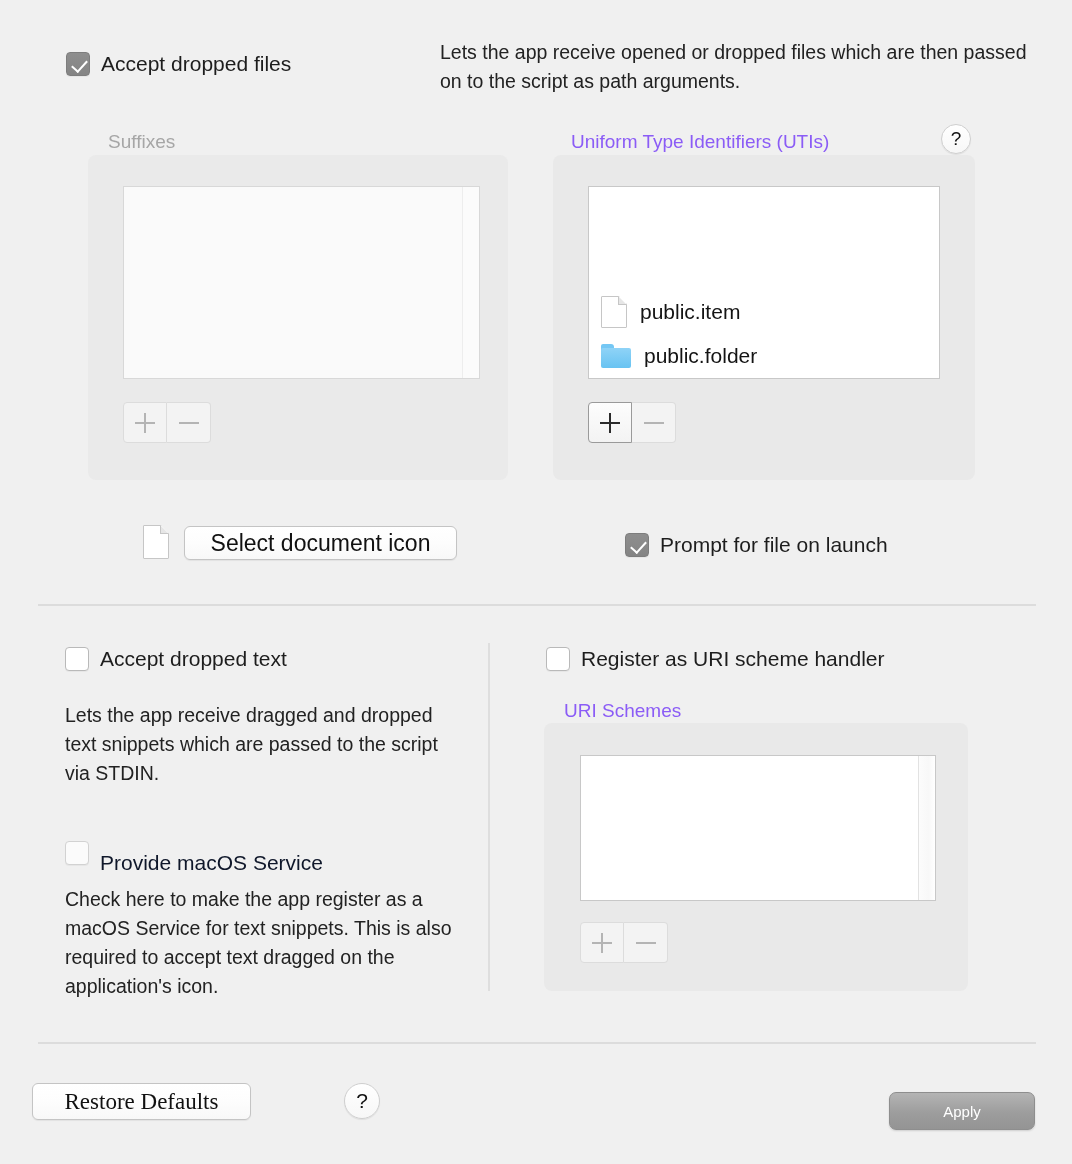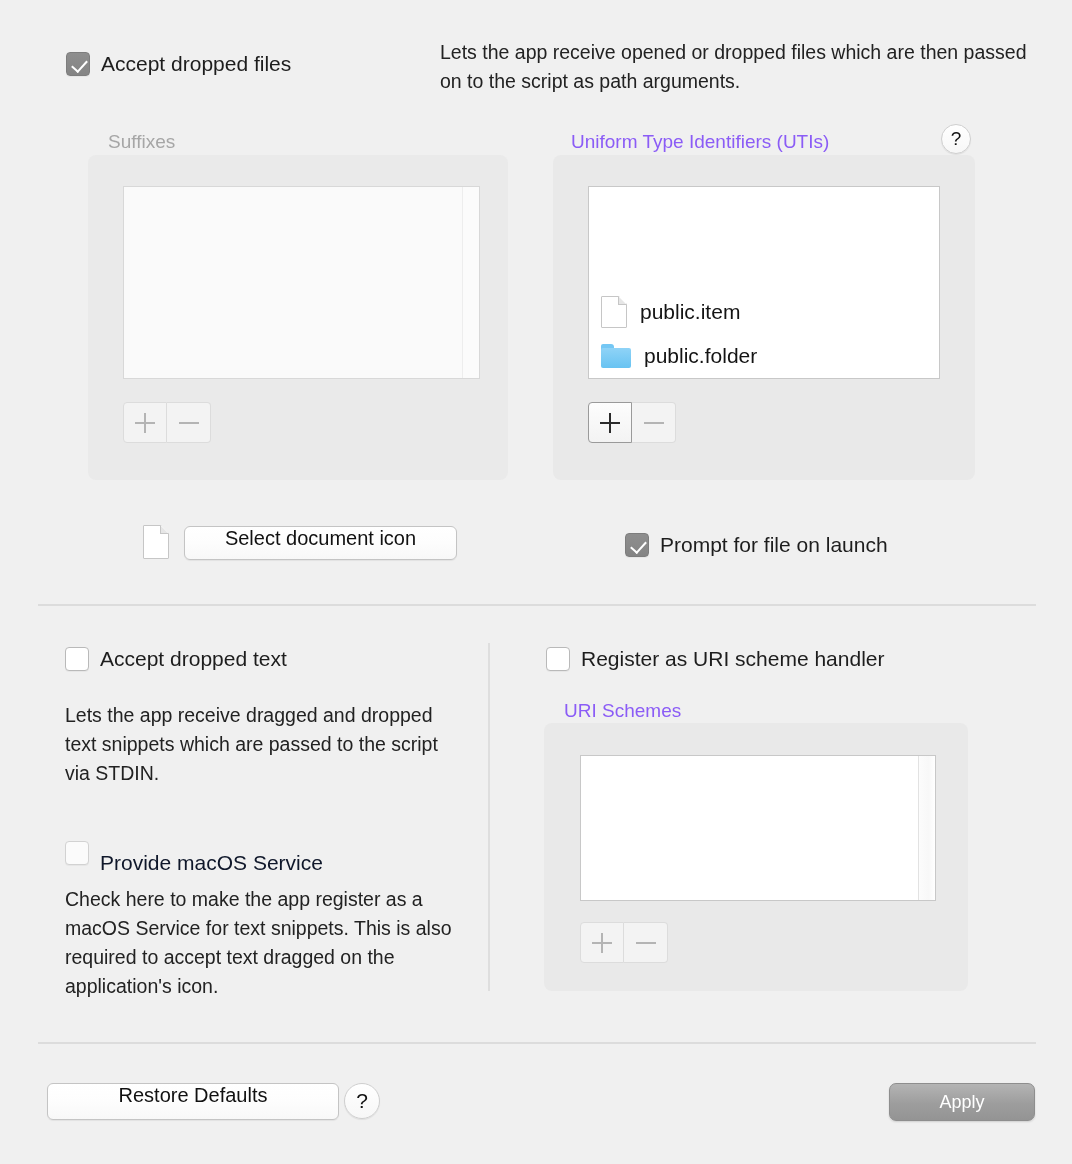--- a/index.html
+++ b/index.html
@@ -134,32 +134,33 @@
   .glyph-plus::after  { left: 8.8px; top: 0; width: 2.4px; height: 20px; }
   .glyph-minus { width: 20px; height: 20px; }
   .glyph-minus::before { left: 0; top: 9px; width: 20px; height: 2.4px; }
 
   
   .pushbtn {
     position: absolute;
     background: linear-gradient(180deg,#ffffff 0%, #fdfdfd 50%, #f8f8f8 100%);
     border: 1px solid #c4c4c4;
     border-radius: 6px;
-    font-size: 20px; color: #111;
-    display: flex; align-items: flex-start; justify-content: center;
+    font-size: 23px; color: #111;
+    display: flex; align-items: center; justify-content: center;
     box-shadow: 0 1px 1px rgba(0,0,0,0.06);
   }
   .applybtn {
     position: absolute;
     background: linear-gradient(180deg,#b4b4b4 0%, #9d9d9d 55%, #949494 100%);
     border: 1px solid #8e8e8e;
     border-radius: 7px;
-    font-size: 18px; color: #ffffff;
+    font-size: 15px; color: #ffffff;
     display: flex; align-items: center; justify-content: center;
     box-shadow: 0 1px 2px rgba(0,0,0,0.14);
+    margin-top: 9px;
   }
 
   
   .helpbtn {
     position: absolute;
     border-radius: 50%;
     background: linear-gradient(180deg,#ffffff 0%, #f7f7f7 100%);
     border: 1px solid #cfcfcf;
     display: flex; align-items: center; justify-content: center;
     color: #111; box-shadow: 0 1px 1px rgba(0,0,0,0.07);
@@ -286,21 +287,21 @@
   <div class="pm-btn disabled">
     <span class="glyph-plus"></span>
   </div>
   <div class="pm-btn disabled">
     <span class="glyph-minus"></span>
   </div>
 </div>
 
 <div class="hsep" style="left:38px; top:1042px; width:998px;"></div>
 
-<div class="pushbtn" style="left:47px; top:1083px; width:292px; height:37px;">
+<div class="pushbtn" style="left:32px; top:1083px; width:219px; height:37px;font-family:Liberation Serif, serif;">
   <span>Restore Defaults</span>
 </div>
 
 <div class="helpbtn" style="left:344px; top:1083px; width:36px; height:36px; font-size:21px;">
   <span>?</span>
 </div>
 
 <div class="applybtn" style="left:889px; top:1083px; width:146px; height:38px;">
   <span>Apply</span>
 </div>

